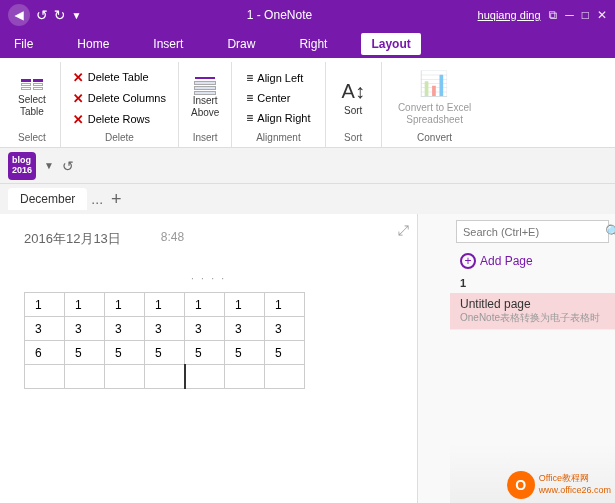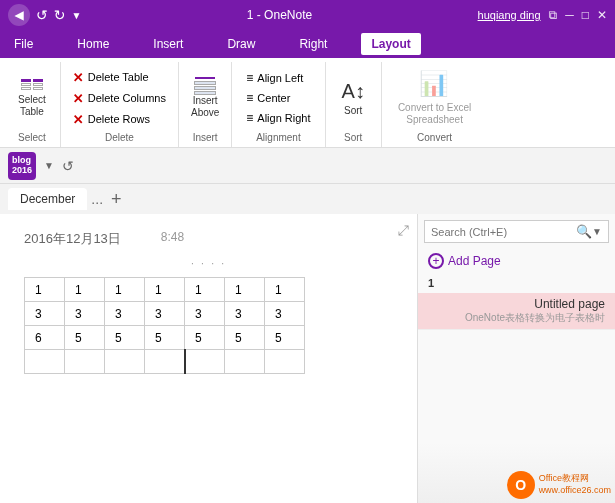--- a/index.html
+++ b/index.html
@@ -194,21 +194,21 @@
     }
 
     
     .page-content {
       flex: 1;
       background: white;
       padding: 8px;
       position: relative;
       overflow: hidden;
     }
-    .page-date { font-size: 13px; color: #666; margin-bottom: 2px; }
+    .page-date { font-size: 13px; color: #666; margin-bottom: 17px; }
     .page-time { font-size: 12px; color: #999; }
     .date-time-row { display: flex; gap: 40px; padding: 8px 16px; }
 
     
     .page-table {
       margin: 8px 16px;
       border-collapse: collapse;
     }
     .page-table td {
       border: 1px solid #ccc;
@@ -233,20 +233,21 @@
       margin-bottom: 2px;
     }
 
     
     .right-panel {
       width: 198px;
       background: #f9f9f9;
       border-left: 1px solid #ddd;
       display: flex;
       flex-direction: column;
+      padding-left: 32px;
     }
     .search-bar {
       display: flex;
       align-items: center;
       background: white;
       border: 1px solid #ccc;
       margin: 6px;
       padding: 3px 6px;
     }
     .search-input {
@@ -281,21 +282,20 @@
       cursor: pointer;
       border-bottom: 1px solid #eee;
     }
     .page-number { font-size: 11px; color: #333; padding: 4px 10px; font-weight: bold; }
     .page-title { font-size: 12px; color: #333; }
     .page-preview { font-size: 10px; color: #999; }
 
     
     .active-page-item {
       background: #f8d7da;
-      text-align: right;
     }
 
     .format-btn {
       display: flex;
       flex-direction: column;
       align-items: center;
       cursor: pointer;
       padding: 4px 6px;
     }
   </style>

